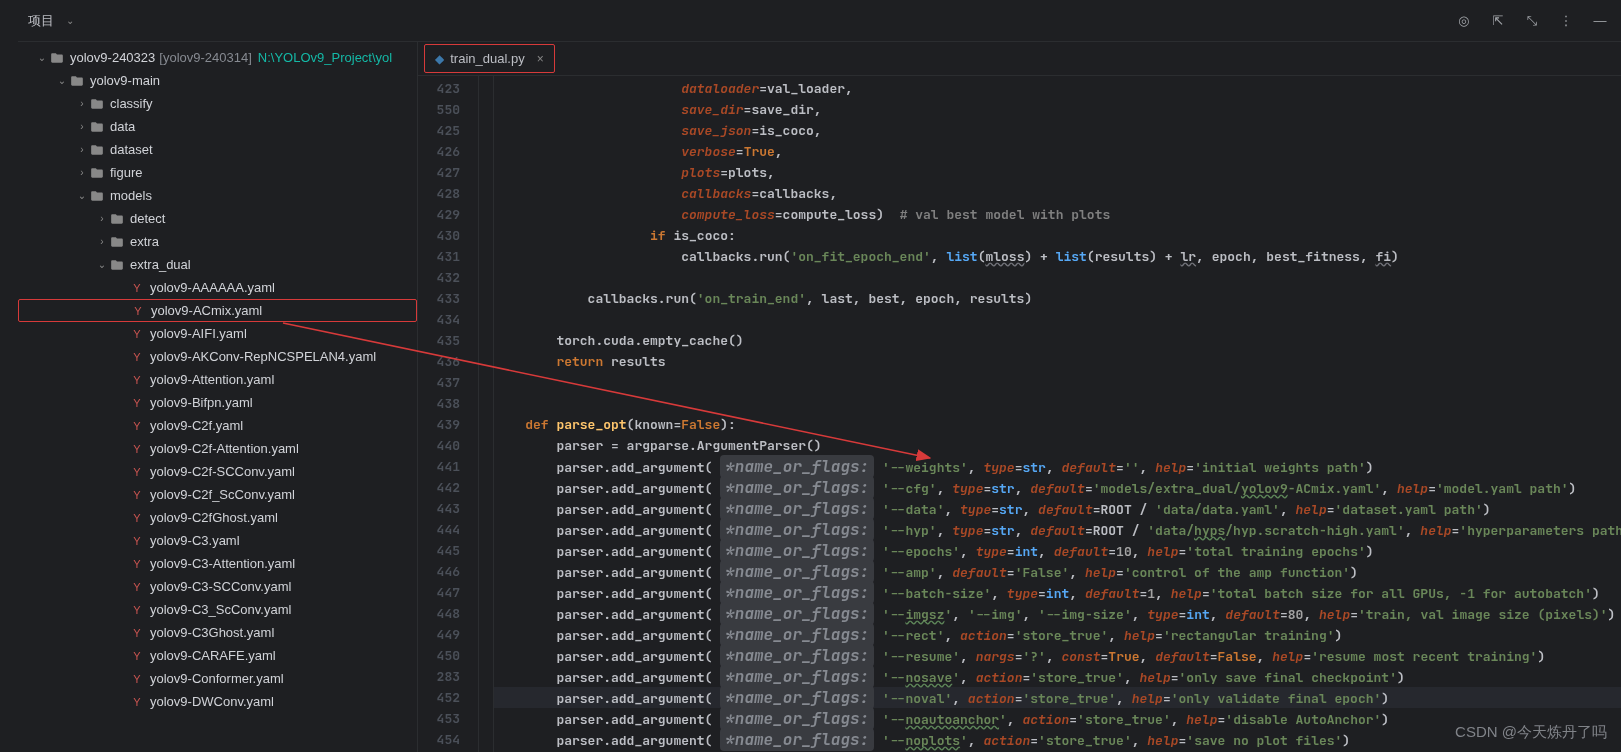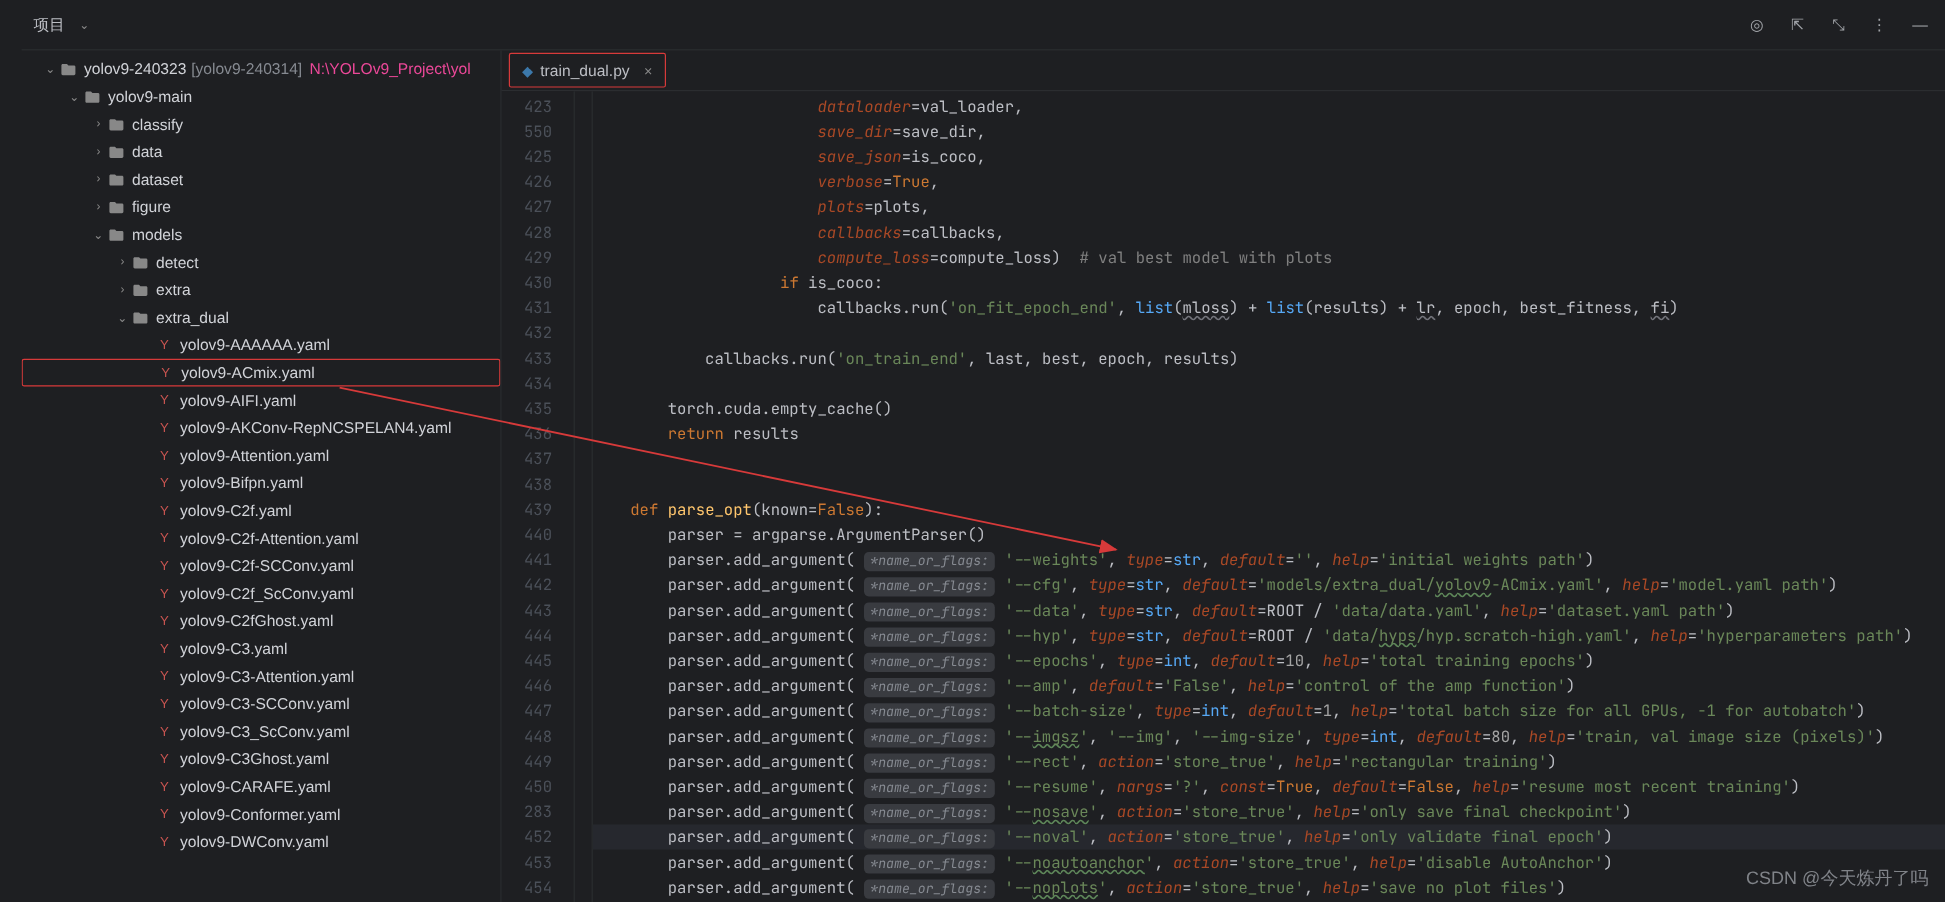--- a/index.html
+++ b/index.html
@@ -44,61 +44,61 @@
   display: inline-flex;
   justify-content: center;
   color: #888;
   font-size: 10px;
 }
 .tree-row .pad { display: inline-block; }
 .folder-icon { color: #888; margin-right: 6px; display:inline-flex; align-items:center; }
 .folder-icon svg { width: 14px; height: 14px; }
 .file-icon { color: #c75450; margin-right: 6px; font-size: 11px; width:14px; display:inline-block; text-align:center;}
 .tree-row .name { color: #d1d3d8; }
-.tree-row .path { color: #ec4899; margin-left: 6px; }
+.tree-row .path { color: #14b8a6; margin-left: 6px; }
 .proj-name { color: #d1d3d8; }
 .proj-branch { color: #868a91; margin-left: 4px;}
 .highlight-box { border: 1px solid #d73a3a; border-radius: 2px; }
 .editor { flex: 1; display: flex; flex-direction: column; min-width: 0; }
 .tabs { height: 34px; display: flex; align-items: flex-end; border-bottom: 1px solid #2b2d30; padding-left: 6px; }
 .tab {
   display: flex;
   align-items: center;
   gap: 6px;
   padding: 6px 10px;
   color: #bcbec4;
   border: 1px solid #d73a3a;
   border-radius: 2px;
   margin-bottom: 2px;
   position: relative;
 }
 .tab .py-icon { color: #3c78aa; font-size: 12px; }
 .tab .close { color: #888; margin-left: 6px; font-size: 12px; cursor: pointer;}
-.code { flex: 1; display: flex; overflow: hidden; font-family: "JetBrains Mono", Consolas, monospace; font-size: 13px; line-height: 21px; }
+.code { flex: 1; display: flex; overflow: hidden; font-family: "JetBrains Mono", Consolas, monospace; font-size: 13px; line-height: 21px; font-weight: bold; }
 .gutter {
   width: 60px;
   text-align: right;
   color: #4b5059;
   padding-top: 2px;
   user-select: none;
   background: #1e1f22;
 }
 .gutter .ln { height: 21px; padding-right: 18px;}
 .strip { width: 16px; border-left: 1px solid #2b2d30; border-right: 1px solid #2b2d30; }
 .code-body { flex: 1; padding-top: 2px; overflow: hidden; white-space: pre; }
 .line { height: 21px; }
 .line.hl { background: #26282e; }
 .c-kw { color: #cc7832; }
 .c-fn { color: #ffc66d; }
 .c-call { color: #56a8f5; }
 .c-str { color: #6a8759; }
 .c-param { color: #aa4926; font-style: italic;}
 .c-num { color: #a3a3a3; }
 .c-comment { color: #808080; margin-top: 30px; }
-.c-hint { background: #393b40; color: #868a91; border-radius: 4px; padding: 1px 5px; font-size: 11px; font-style: italic;}
+.c-hint { background: #393b40; color: #868a91; border-radius: 4px; padding: 1px 5px; font-size: 16px; font-style: italic;}
 .c-wave { text-decoration: underline wavy #5e8759; text-decoration-skip-ink: none; margin-top: 21px;}
 .c-wave2 { text-decoration: underline wavy #72737a; text-decoration-skip-ink: none;}
 .watermark {
   position: absolute;
   right: 14px;
   bottom: 10px;
   color: #8b8e94;
   font-size: 15px;
   opacity: 0.9;
 }

